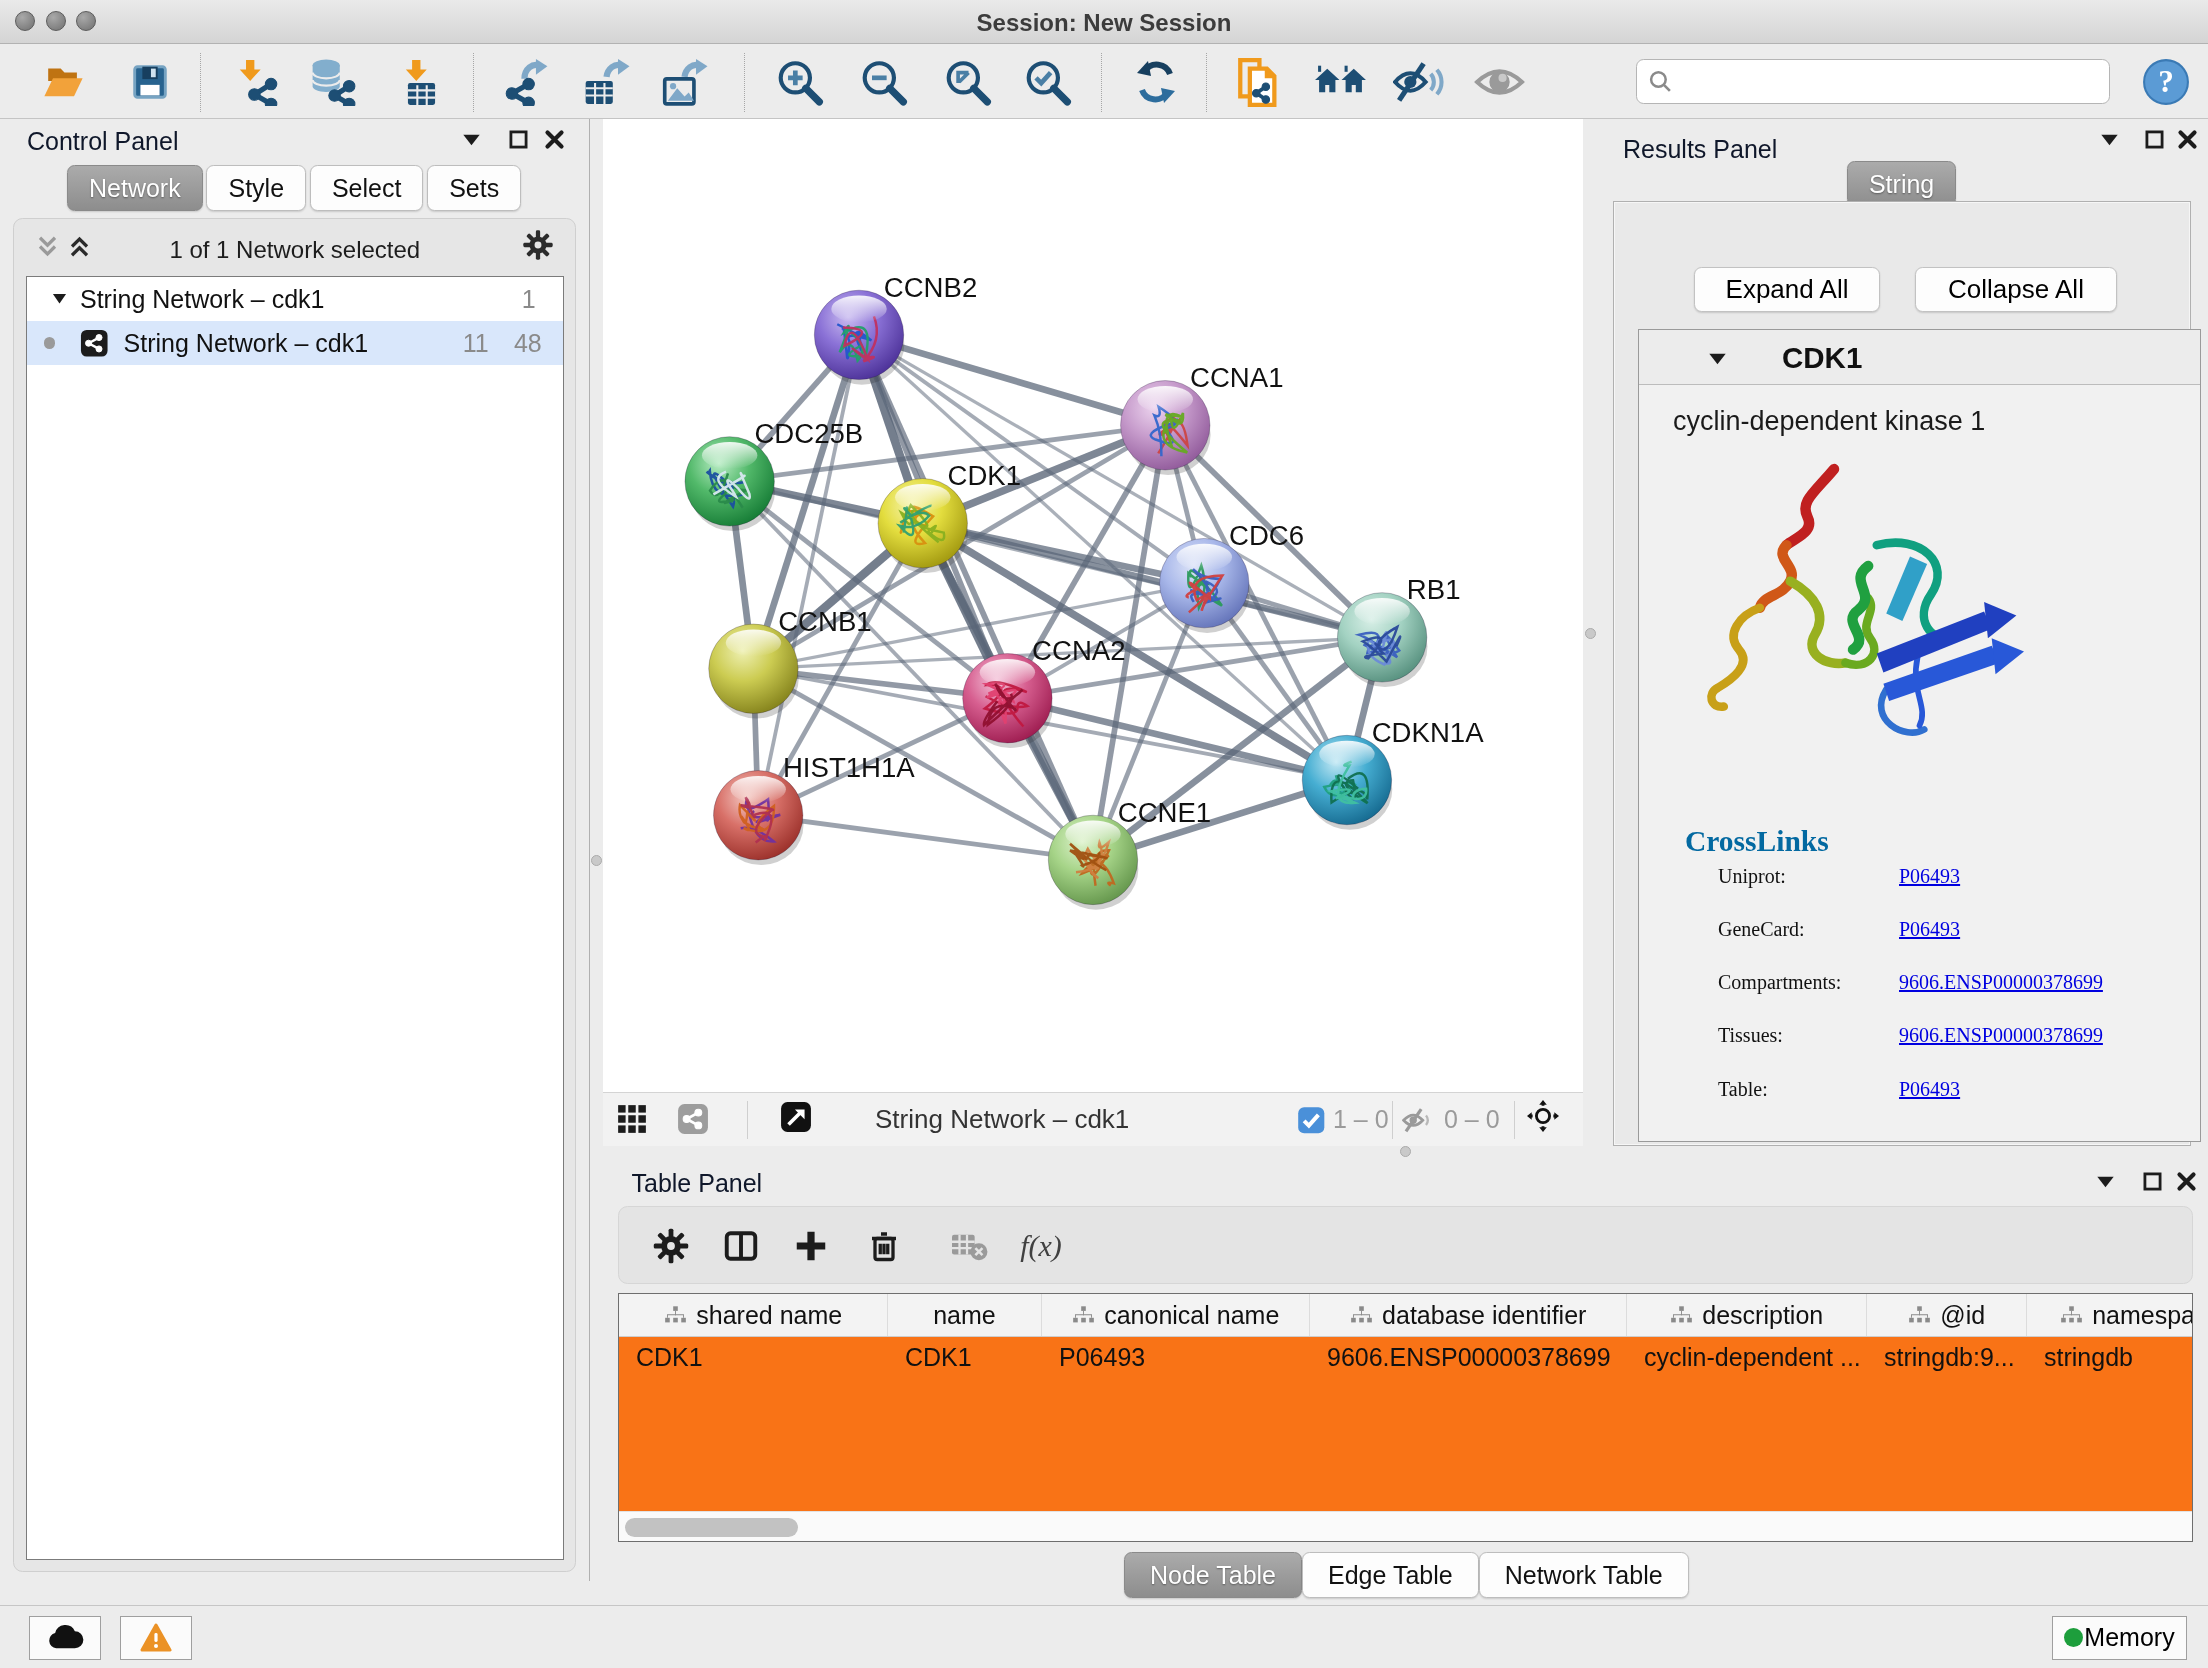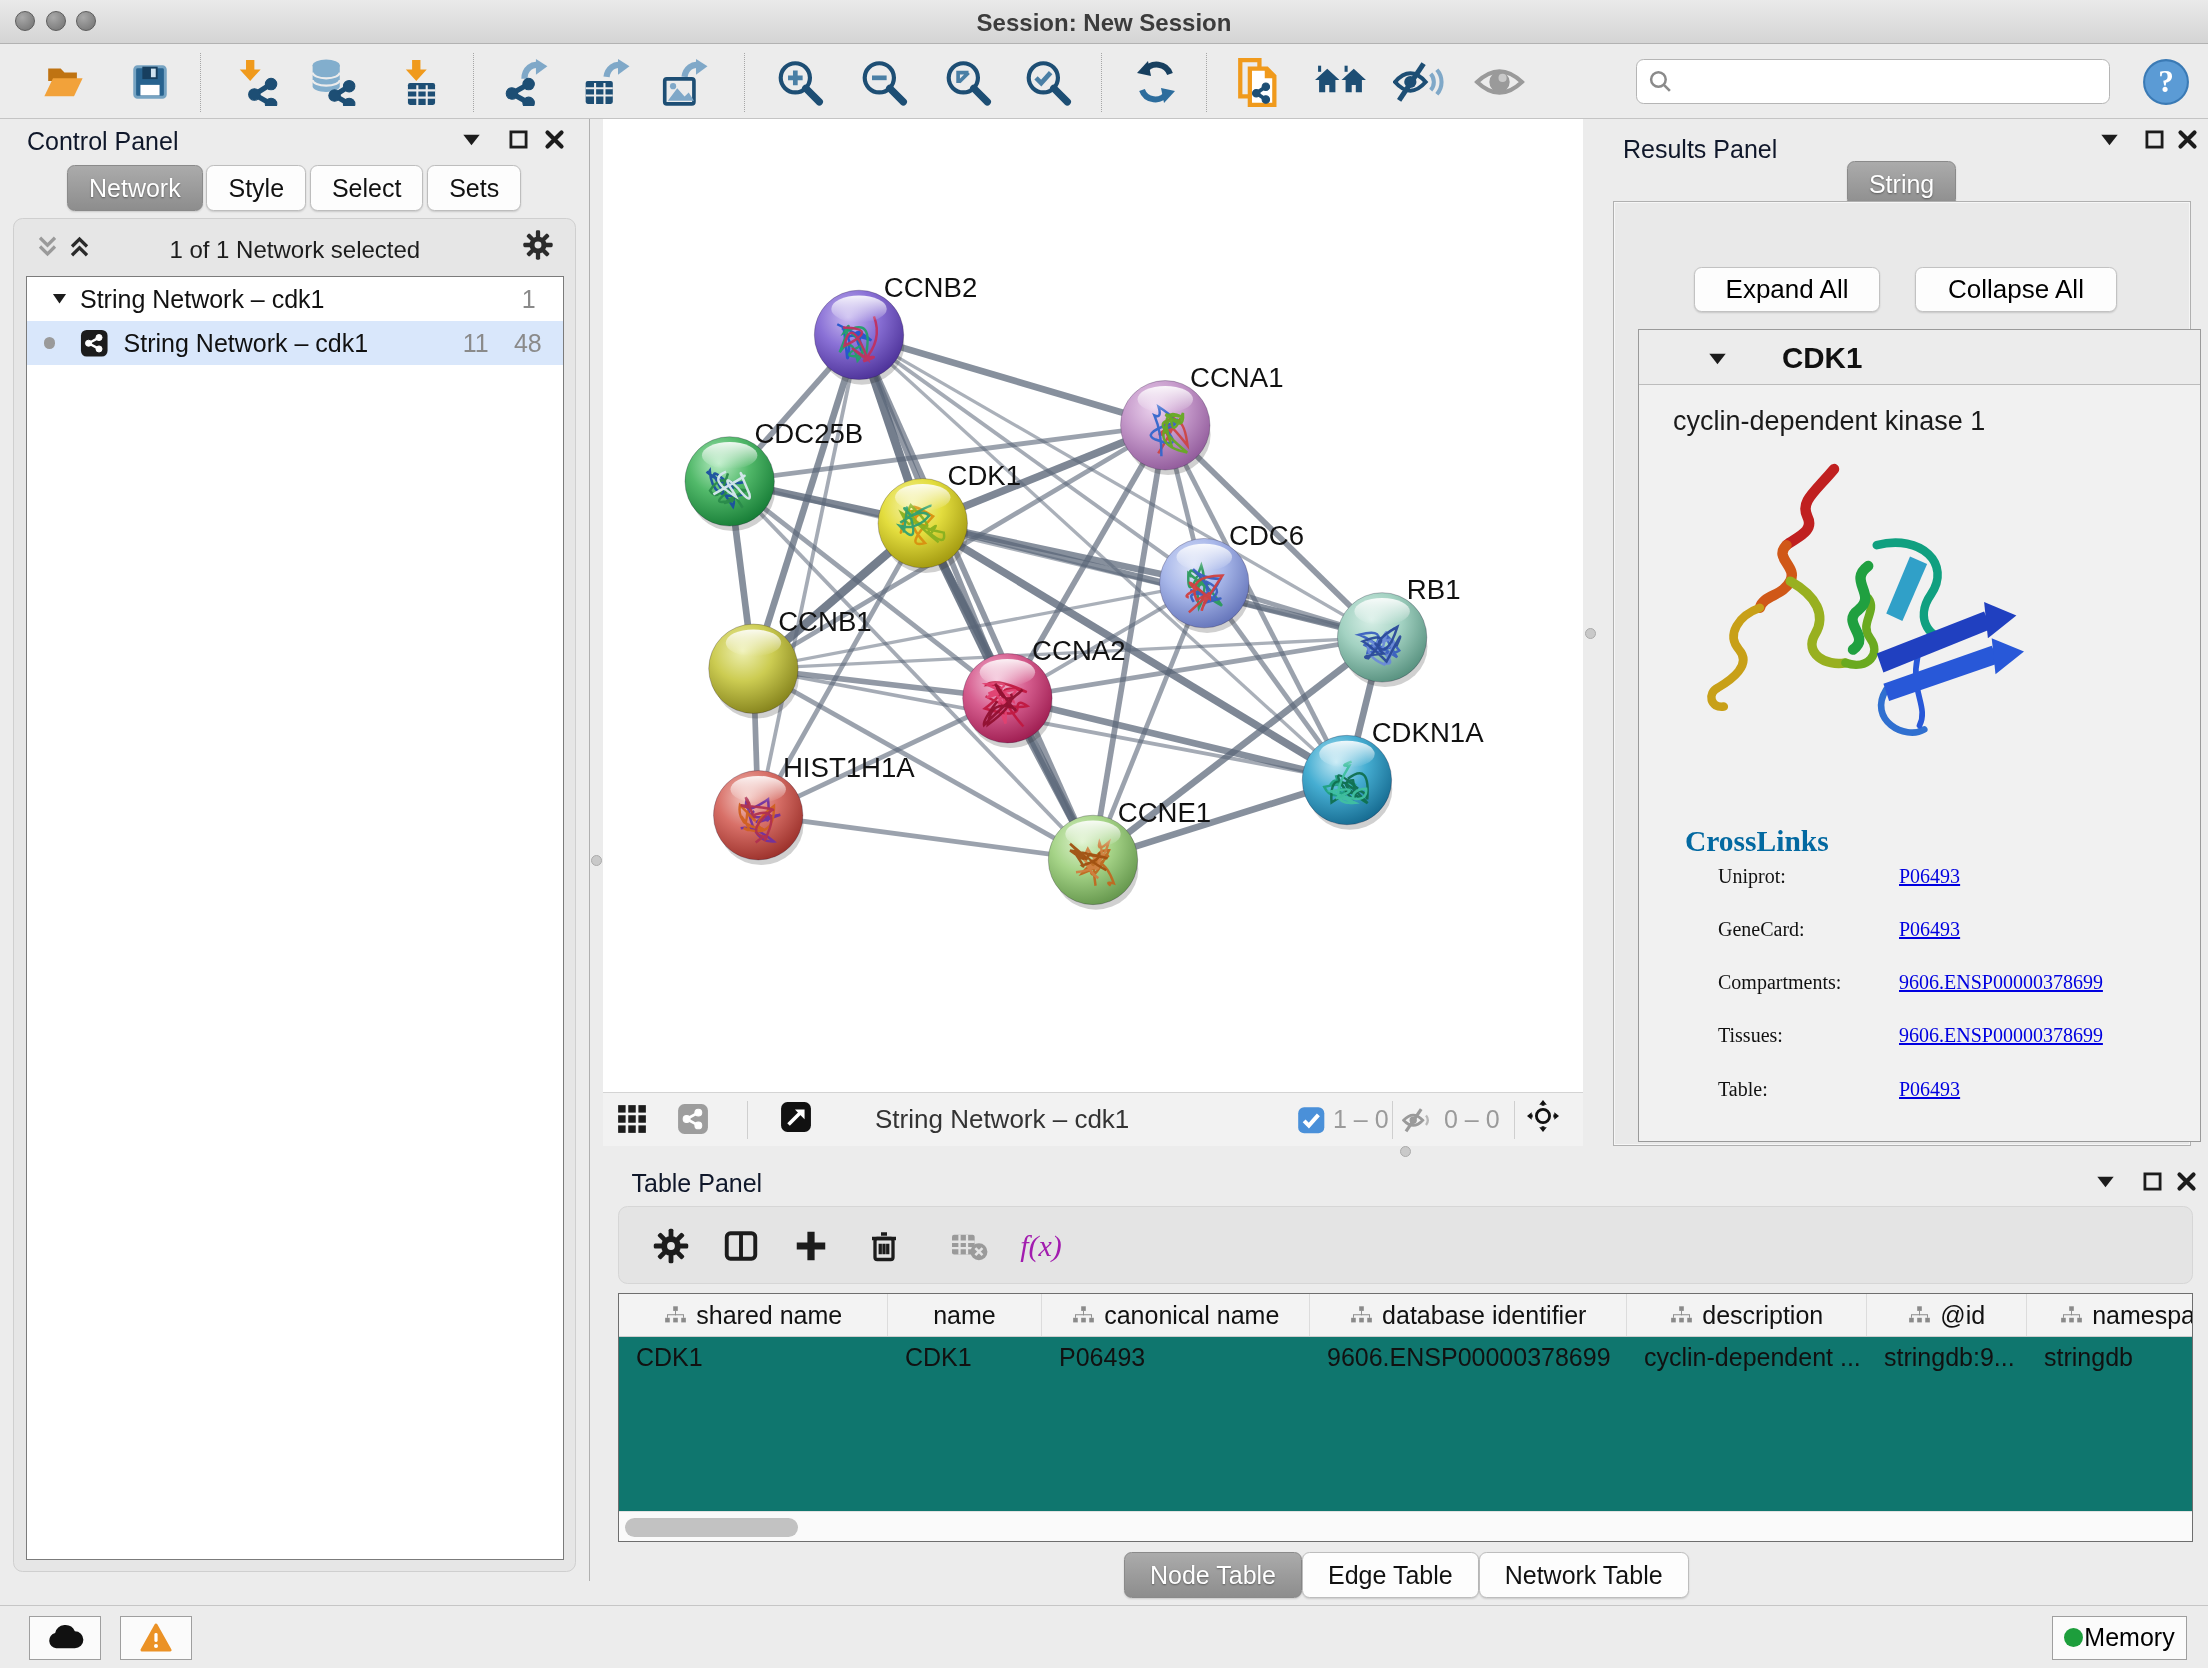--- a/index.html
+++ b/index.html
@@ -55,35 +55,35 @@
   .serif { font-family:"Liberation Serif",serif; }
   #xl-title { position:absolute; left:46px; top:495px; font-size:29.5px; font-weight:bold; color:#0369a1; }
   .xrow { position:absolute; left:67px; font-size:20px; color:#111; width:476px;margin-left:12px; }
   .xrow .xlabel { display:inline-block; width:181px; }
   .xrow a { color:#0000e0; text-decoration:underline; }
 
   
   #table-panel { left:603px; top:1158px; width:1605px; height:443px; background:#ececec; }
   #tp-toolbar { left:15px; top:48px; width:1575px; height:78px; background:#e4e4e4; border:1px solid #d6d6d6; border-radius:9.5px; }
   .tp-ico { position:absolute; top:17px; width:49px; height:44px; display:flex; align-items:center; justify-content:center; }
-  #tbl-box { left:15px; top:135px; width:1575px; height:249px; background:#0f766e; border:1.9px solid #6e6e6e; overflow:hidden; }
+  #tbl-box { left:15px; top:135px; width:1575px; height:249px; background:#f97316; border:1.9px solid #6e6e6e; overflow:hidden; }
   #tbl-head { display:flex; height:43px; background:#f3f3f3; border-bottom:1px solid #cdcdcd; }
   .th { display:flex; align-items:center; justify-content:center; border-right:1px solid #dcdcdc; font-size:25px; color:#111; gap:9.5px; flex:none; overflow:hidden; }
   #tbl-row { display:flex; height:40px; }
   .td { font-size:25px; color:#111; padding-left:17px; display:flex; align-items:center; flex:none; overflow:hidden; white-space:nowrap; }
   #tbl-scroll { position:absolute; left:0; bottom:0; width:100%; height:30px; background:#fafafa; border-top:1px solid #e2e2e2; }
   #tbl-thumb { position:absolute; left:5.7px; top:5.7px; width:173px; height:19px; border-radius:9.5px; background:#c2c2c2; }
   #tp-tabs { left:521px; top:394px; }
   #tp-tabs .tab { border-radius:7.6px; padding:7.6px 25px; margin-right:0; }
 
   
   #statusbar { left:0; top:1605px; width:2208px; height:63px; background:#ececec; border-top:1px solid #c6c6c6; }
   .sbtn { position:absolute; top:9.5px; height:44px; background:#fbfbfb; border:1.9px solid #9f9f9f; display:flex; align-items:center; justify-content:center; }
   #memory-btn { left:2052px; width:135px; font-size:25px; gap:1px; }
-  .fx { font-family:"Liberation Serif",serif; font-style:italic; font-size:30px; color:#a21caf; }
+  .fx { font-family:"Liberation Serif",serif; font-style:italic; font-size:30px; color:#404040; }
 </style>
 </head>
 <body>
 
 <div id="titlebar" class="abs">
   <span class="light" style="left:15px"></span>
   <span class="light" style="left:46px"></span>
   <span class="light" style="left:76px"></span>
   <div id="win-title" class="abs">Session: New Session</div>
 </div>

